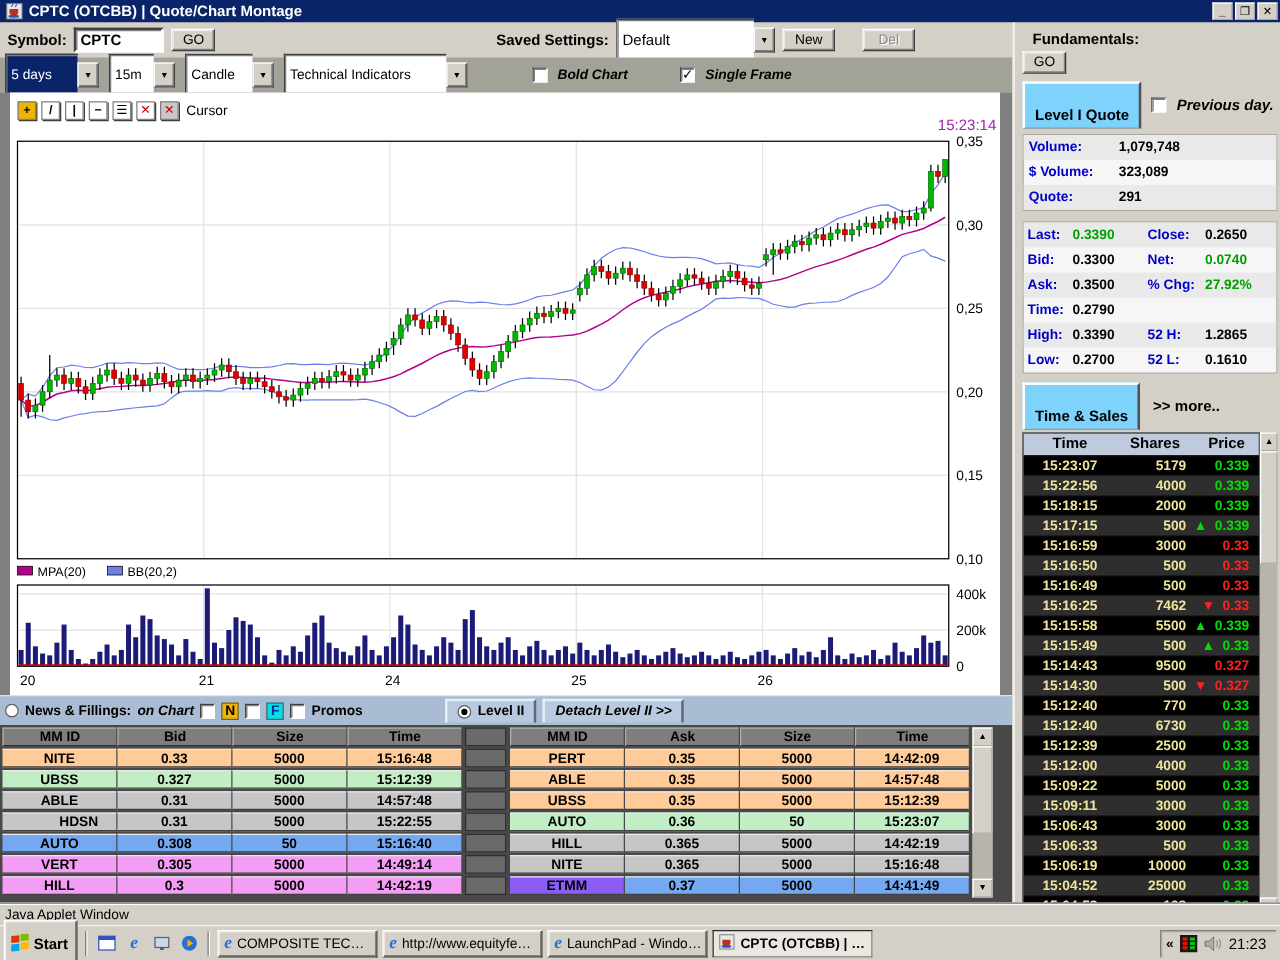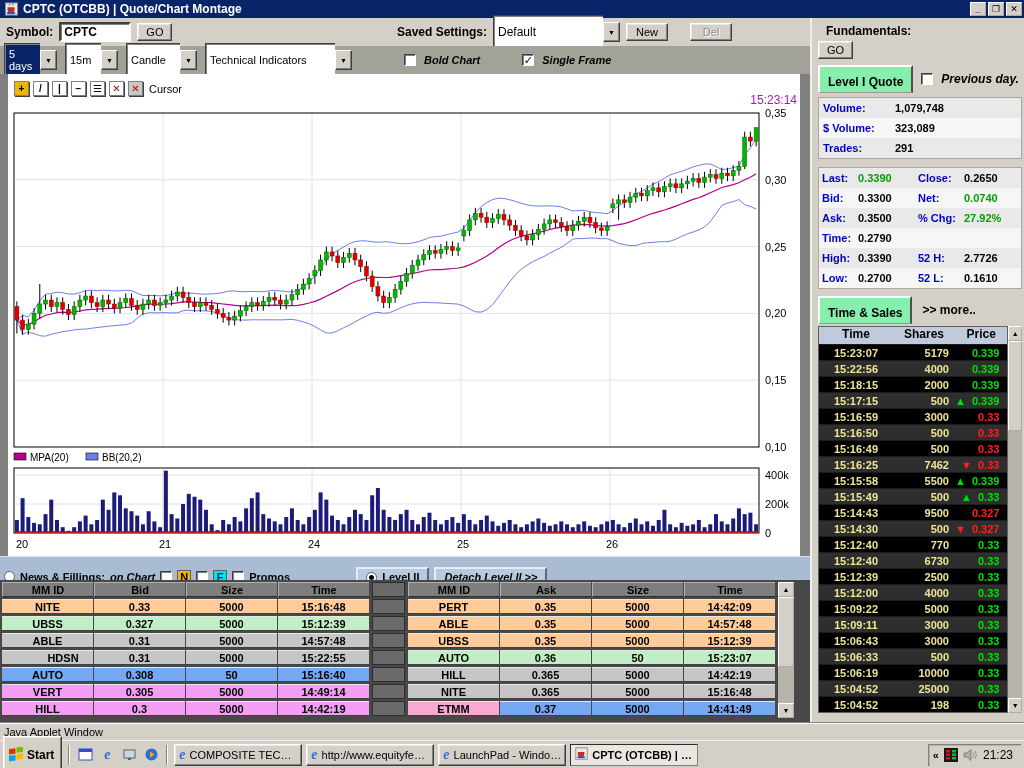--- a/index.html
+++ b/index.html
@@ -34,38 +34,38 @@
     display:inline-flex; align-items:center; justify-content:center; font-size:11px; font-weight:bold; color:#000; line-height:1; }
   .radio { width:11px; height:11px; border-radius:50%; background:#fff; border:1px solid #606060;
     display:inline-flex; align-items:center; justify-content:center; }
   .radio .dot { width:5px; height:5px; border-radius:50%; background:#000; }
 
   
   #toolbar1 { position:absolute; left:0; top:18px; width:810px; height:28px; background:#d4d0c8;
     display:flex; align-items:center; gap:6px; padding:0 6px; font-weight:bold; font-size:12px; }
   #toolbar2 { position:absolute; left:0; top:46px; width:810px; height:28px; background:#a3a299;
     display:flex; align-items:center; gap:8px; padding:0 4px; }
-  #range-dd .dfield { background:#0a246a; color:#fff; font-weight:normal; width:36px; }
+  #range-dd .dfield { background:#0a246a; color:#fff; font-weight:normal; width:58px; }
   .ital { font-style:italic; font-weight:bold; }
 
   
   #chart-zone { position:absolute; left:0; top:74px; width:810px; height:482px; background:#808080; }
   #chart-white { position:absolute; left:8px; top:0; width:792px; height:482px; background:#fff; }
   #chart-tools { position:absolute; left:6px; top:7px; display:flex; align-items:center; gap:4px; }
   .cbtn { width:15px; height:15px; background:#fff; border:1px solid #808080;
     box-shadow:1px 1px 0 #404040; display:flex; align-items:center; justify-content:center;
     font-size:10px; font-weight:bold; color:#000; line-height:1; }
   .cbtn.gold { background:#f0b400; }
   .cbtn .redx { color:#c00000; }
   #cursor-label { font-size:11px; color:#000; margin-left:2px; }
   #chart-timestamp { position:absolute; right:3px; top:19px; color:#a21caf; font-size:12px; }
   #chart-svg { position:absolute; left:0; top:0; }
 
   
-  #lii-bar { position:absolute; left:0; top:556px; width:810px; height:40px; background:#a9bcd4;
+  #lii-bar { position:absolute; left:0; top:556px; width:810px; height:24px; background:#a9bcd4;
     border-top:1px solid #d8e4f0; display:flex; align-items:center; gap:5px; padding:0 4px;
     font-weight:bold; font-size:11px; }
   .tagbox { width:14px; height:14px; display:inline-flex; align-items:center; justify-content:center;
     font-weight:bold; border:1px solid #606060; }
   .tagbox.n { background:#f0b400; color:#000; }
   .tagbox.f { background:#00e0e8; color:#003090; }
   .liitab { background:#b9c9de; padding:2px 8px 3px 8px; border-top:2px solid #e4eef8;
     border-left:2px solid #e4eef8; border-right:2px solid #5a6a7e; display:flex; align-items:center; gap:5px; }
 
   
@@ -85,21 +85,21 @@
   .vthumb { background:#d4d0c8; border:1px outset #fff; }
   .vtrack { flex:1; background:#b8b4ac; }
 
   
   #rightcol { position:absolute; left:810px; top:18px; width:214px; height:704px; background:#d4d0c8;
     border-left:2px solid #f0eee8; padding:4px 2px 0 6px; display:flex; flex-direction:column; }
   #fund-label { font-weight:bold; font-size:12px; margin:2px 0 3px 8px; }
   #fund-row { display:flex; gap:5px; align-items:center; margin-bottom:6px; }
   #fund-row .dfield { width:143px; font-weight:bold; }
   #liq-row { display:flex; align-items:center; gap:8px; margin-bottom:4px; }
-  .paneltab { background:#86efac; font-weight:bold; font-size:12px; padding:8px 8px 3px 8px;
+  .paneltab { background:#7dd3fc; font-weight:bold; font-size:12px; padding:18px 8px 3px 8px;
     border-top:2px solid #fff; border-left:2px solid #fff; border-right:2px solid #505050;
     border-bottom:1px solid #9a9890; }
   #quote-stats { background:#f6f6f6; border:1px solid #aaa8a0; }
   .statrow { display:flex; height:20px; align-items:center; padding:0 4px; font-weight:bold; }
   .statrow:nth-child(odd) { background:#e9e9e9; }
   .statrow .sl { color:#0000c8; width:72px; }
   .statrow .sv { color:#000; }
   #quote-grid { margin-top:8px; background:#f6f6f6; border:1px solid #aaa8a0; }
   .qrow { display:flex; height:20px; align-items:center; padding:0 3px; font-weight:bold; }
   .qrow:nth-child(odd) { background:#e9e9e9; }
@@ -777,21 +777,21 @@
           <div class="c" style="background: rgb(198, 198, 198); border-top: 1px solid rgb(232, 232, 232); border-bottom: 1px solid rgb(64, 64, 64);">5000</div>
           <div class="c" style="background: rgb(198, 198, 198); border-top: 1px solid rgb(232, 232, 232); border-bottom: 1px solid rgb(64, 64, 64);">14:42:19</div>
         </div>
         <div class="l2row">
           <div class="c" style="background: rgb(198, 198, 198); border-top: 1px solid rgb(232, 232, 232); border-bottom: 1px solid rgb(64, 64, 64);">NITE</div>
           <div class="c" style="background: rgb(198, 198, 198); border-top: 1px solid rgb(232, 232, 232); border-bottom: 1px solid rgb(64, 64, 64);">0.365</div>
           <div class="c" style="background: rgb(198, 198, 198); border-top: 1px solid rgb(232, 232, 232); border-bottom: 1px solid rgb(64, 64, 64);">5000</div>
           <div class="c" style="background: rgb(198, 198, 198); border-top: 1px solid rgb(232, 232, 232); border-bottom: 1px solid rgb(64, 64, 64);">15:16:48</div>
         </div>
         <div class="l2row">
-          <div class="c" style="background: #f9a8d4; border-top: 1px solid rgb(232, 232, 232); border-bottom: 1px solid rgb(64, 64, 64);">ETMM</div>
+          <div class="c" style="background: #8b5cf6; border-top: 1px solid rgb(232, 232, 232); border-bottom: 1px solid rgb(64, 64, 64);">ETMM</div>
           <div class="c" style="background: rgb(116, 168, 240); border-top: 1px solid rgb(232, 232, 232); border-bottom: 1px solid rgb(64, 64, 64);">0.37</div>
           <div class="c" style="background: rgb(116, 168, 240); border-top: 1px solid rgb(232, 232, 232); border-bottom: 1px solid rgb(64, 64, 64);">5000</div>
           <div class="c" style="background: rgb(116, 168, 240); border-top: 1px solid rgb(232, 232, 232); border-bottom: 1px solid rgb(64, 64, 64);">14:41:49</div>
         </div>
       </div>
     <div class="vscroll" style="height:136px;">
       <div class="varrow">▲</div>
       <div class="vthumb" style="height:70px;"></div>
       <div class="vtrack"></div>
       <div class="varrow">▼</div>
@@ -811,21 +811,21 @@
     <div id="quote-stats">
         <div class="statrow">
           <span class="sl">Volume:</span>
           <span class="sv">1,079,748</span>
         </div>
         <div class="statrow">
           <span class="sl">$ Volume:</span>
           <span class="sv">323,089</span>
         </div>
         <div class="statrow">
-          <span class="sl">Trades:</span>
+          <span class="sl">Quote:</span>
           <span class="sv">291</span>
         </div>
       </div>
     <div id="quote-grid">
         <div class="qrow">
           <span class="ql">Last:</span>
           <span class="qv grn">0.3390</span>
           <span class="ql2">Close:</span>
           <span class="qv2">0.2650</span>
         </div>
@@ -844,21 +844,21 @@
         <div class="qrow">
           <span class="ql">Time:</span>
           <span class="qv">0.2790</span>
           <span class="ql2"></span>
           <span class="qv2"></span>
         </div>
         <div class="qrow">
           <span class="ql">High:</span>
           <span class="qv">0.3390</span>
           <span class="ql2">52 H:</span>
-          <span class="qv2">2.7726</span>
+          <span class="qv2">1.2865</span>
         </div>
         <div class="qrow">
           <span class="ql">Low:</span>
           <span class="qv">0.2700</span>
           <span class="ql2">52 L:</span>
           <span class="qv2">0.1610</span>
         </div>
       </div>
     <div id="ts-tabrow">
       <div class="paneltab">Time &amp; Sales</div>

